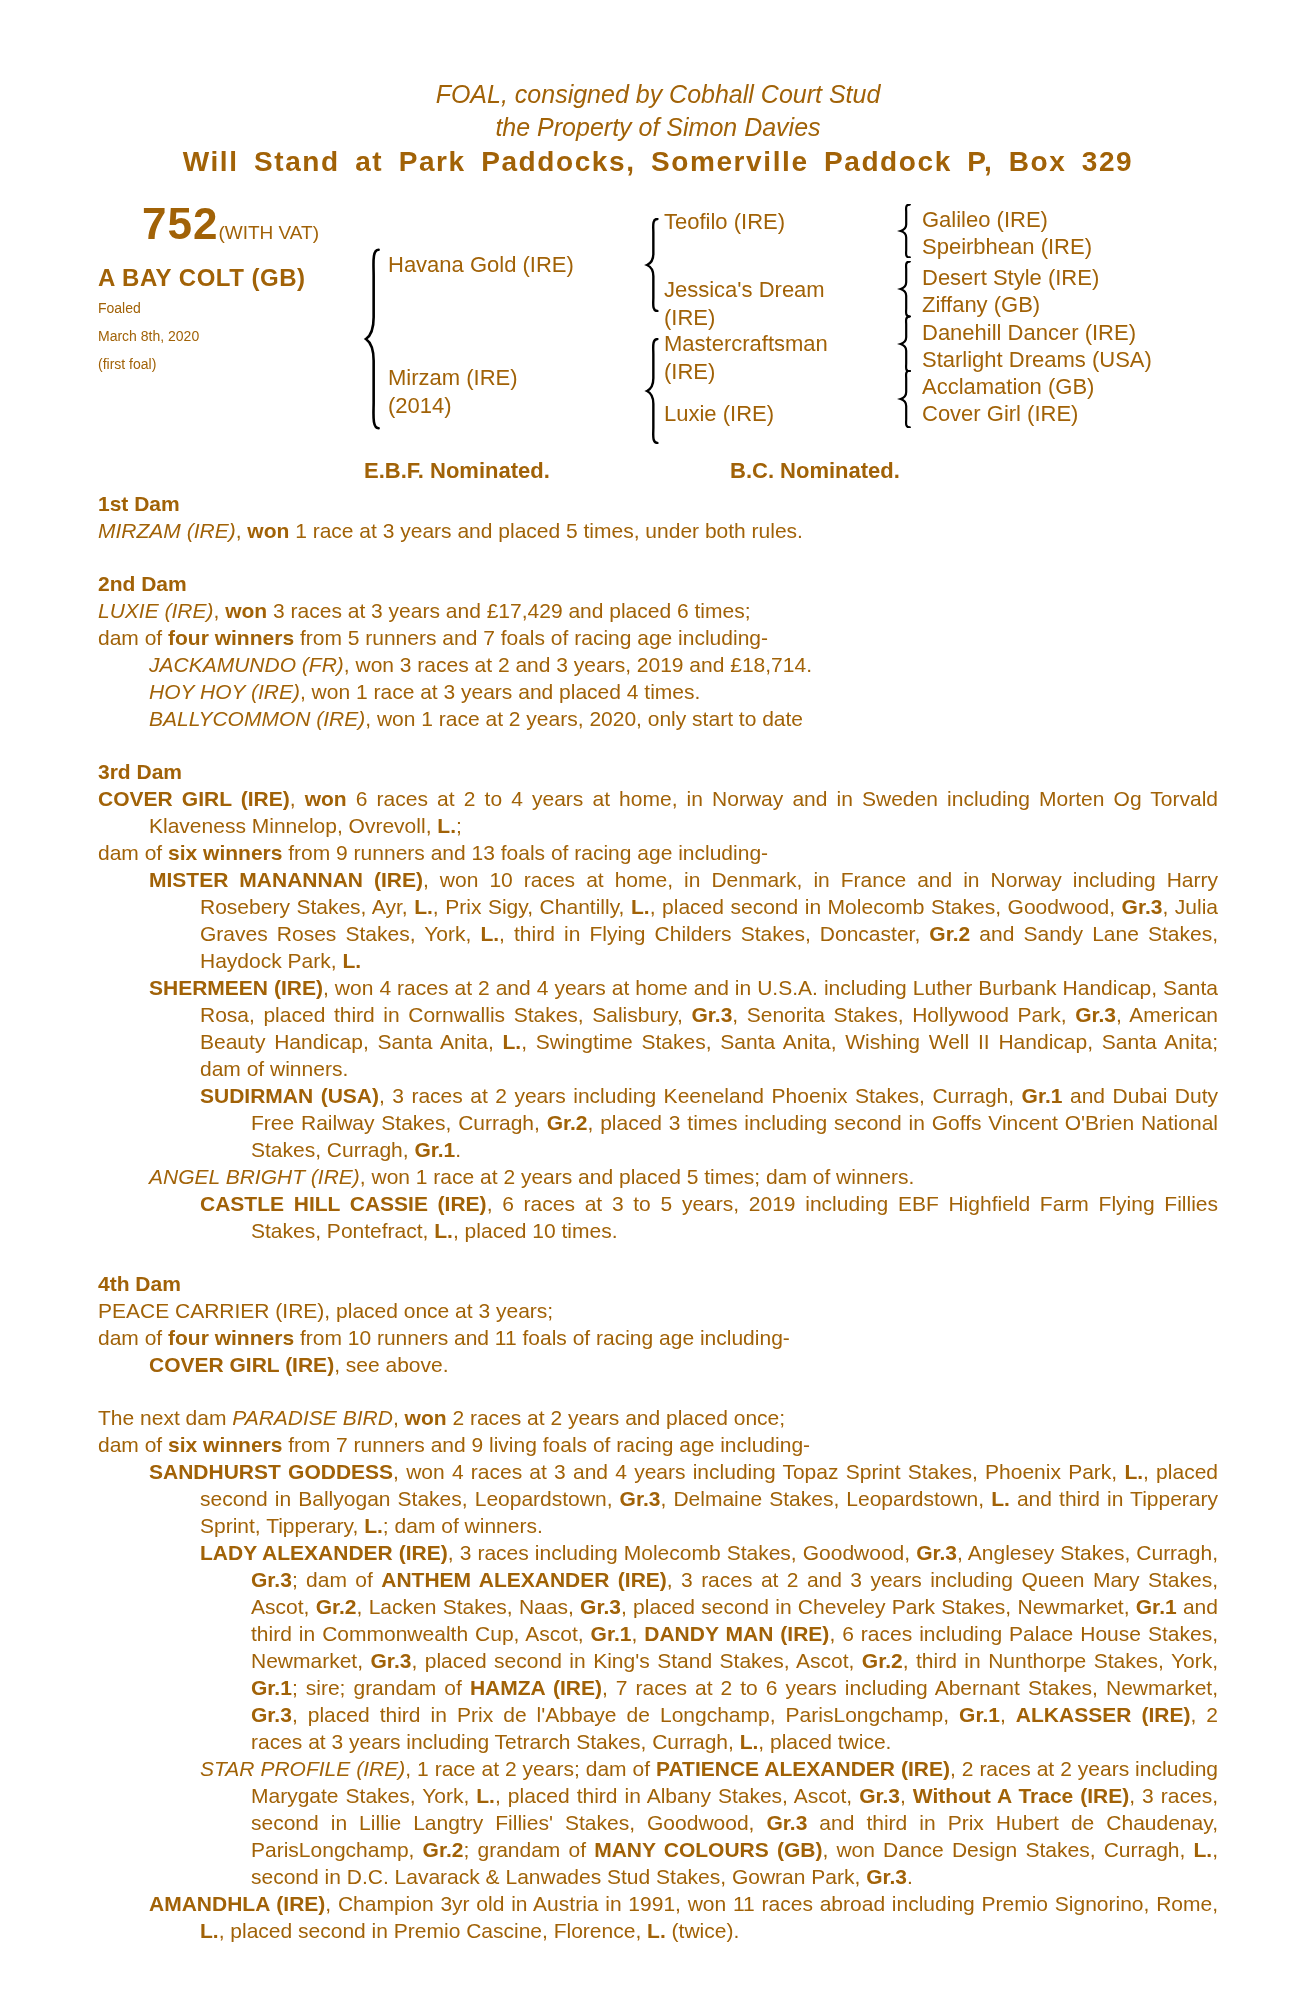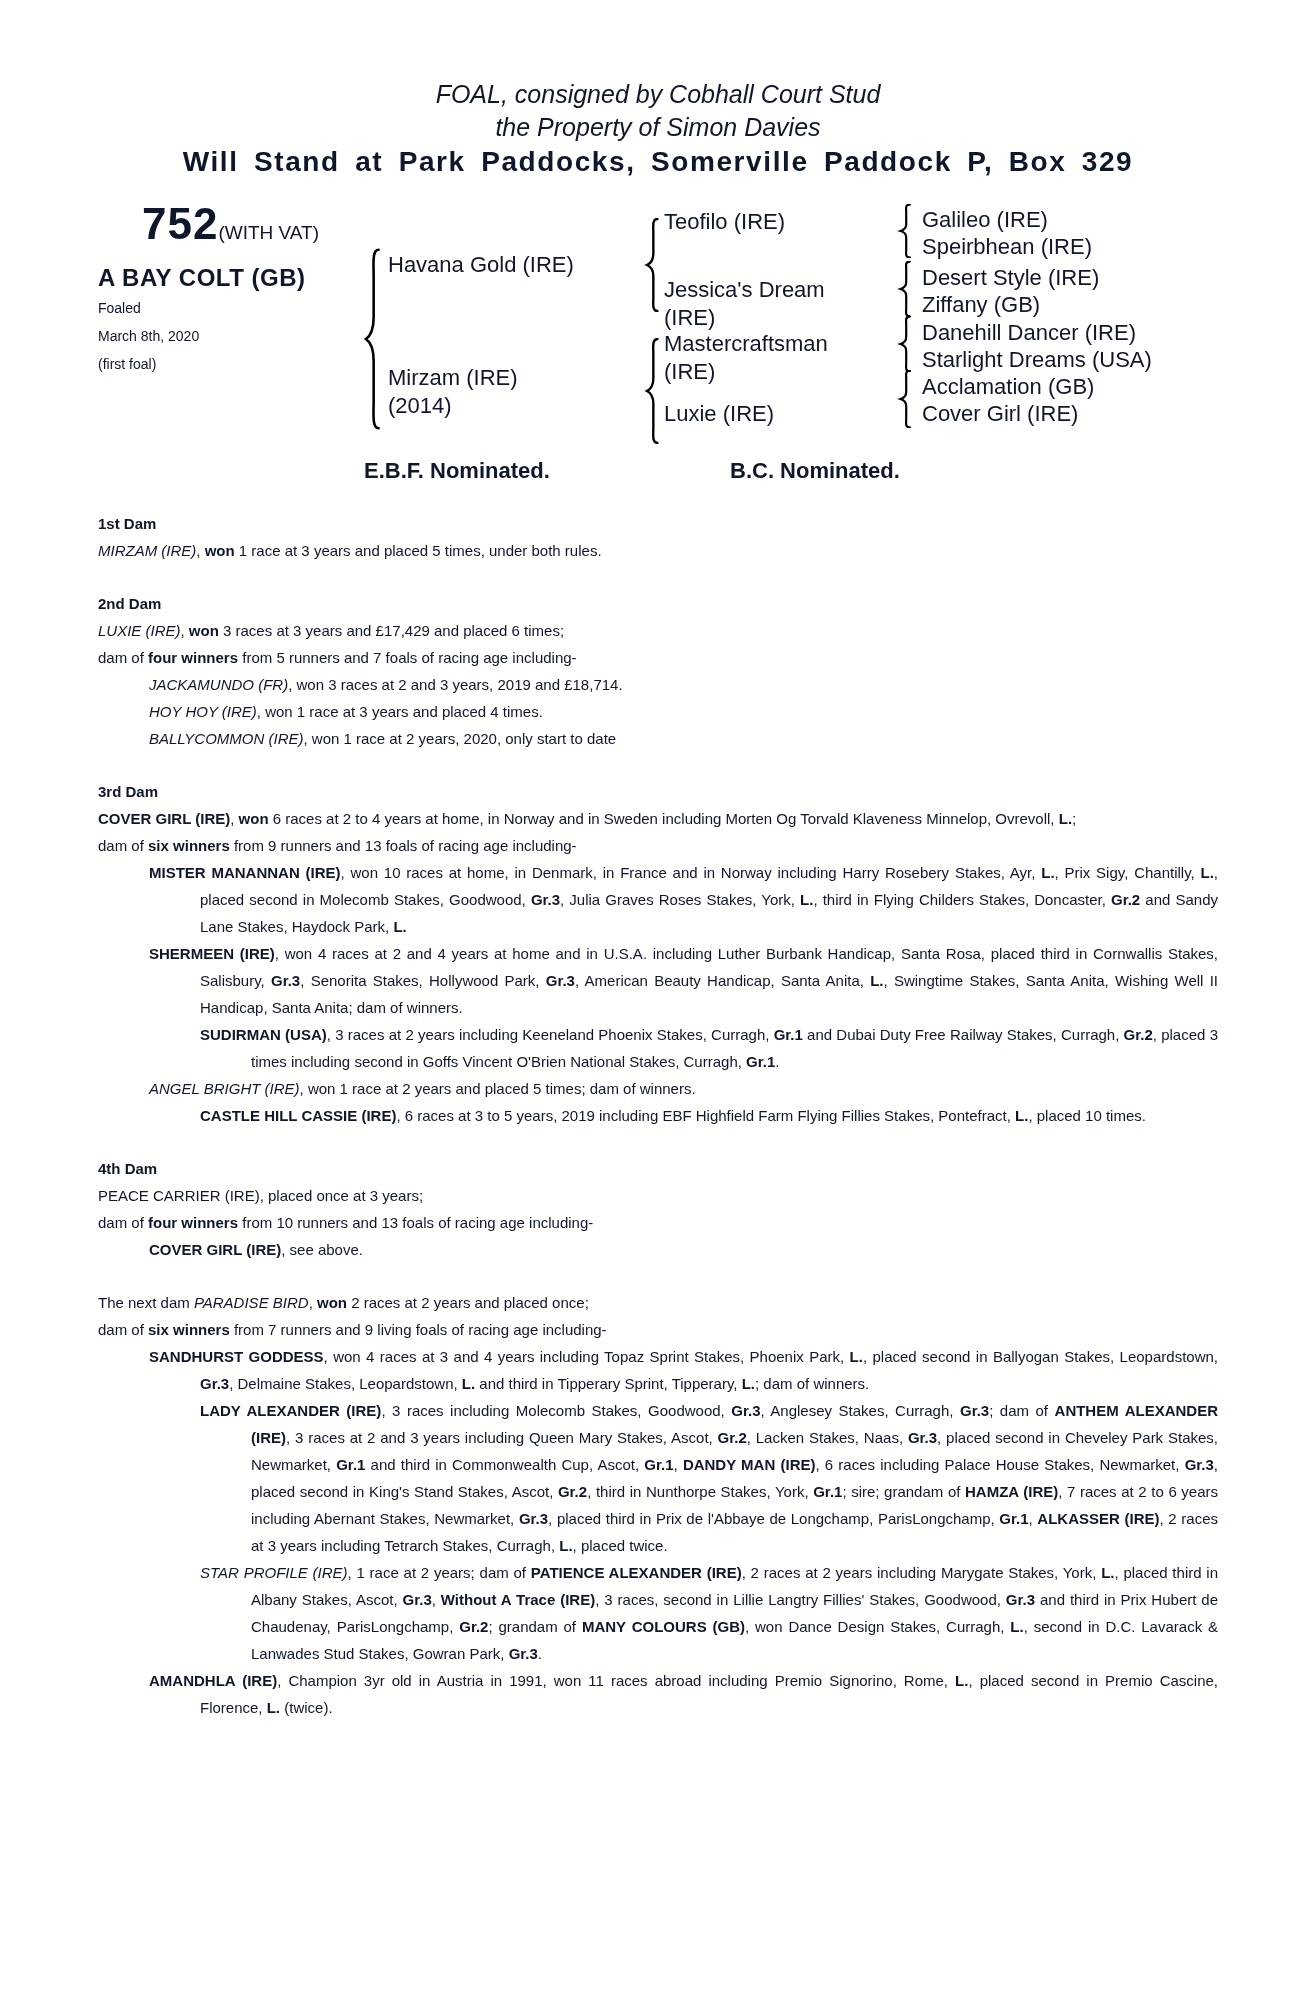--- a/index.html
+++ b/index.html
@@ -1,16 +1,16 @@
 <!DOCTYPE html>
 <html><head>
 <meta charset="utf-8">
 <style>
   html,body{margin:0;padding:0;background:#e8e8e8;}
-  .page{position:relative;width:1314px;height:2000px;margin:0 auto;background:#ffffff;color:#0f172a;
+  .page{position:relative;width:1314px;height:2000px;margin:0 auto;background:#ffffff;color:#a16207;
         font-family:"Liberation Sans","DejaVu Sans",sans-serif;box-sizing:border-box;
         padding:78px 96px 0 98px;overflow:hidden;}
   
   .hdr{text-align:center;}
   .hdr-it{font-style:italic;font-size:25px;line-height:33px;}
   .hdr-stand{font-weight:bold;font-size:28px;line-height:36px;letter-spacing:1.6px;word-spacing:6px;}
   
   .pedigree{position:relative;height:252px;margin-top:24px;font-size:22px;line-height:27px;}
   .abs{position:absolute;}
   .lot{position:absolute;left:0;top:6px;width:270px;}
@@ -21,21 +21,21 @@
   .lot-line{font-size:14px;line-height:28px;}
   .pcol2{width:245px;}
   .pcol3{width:190px;}
   .pcol4{width:300px;white-space:nowrap;}
   .pline{line-height:28px;}
   .brace{position:absolute;}
   
   .noms{position:relative;height:30px;margin-top:2px;}
   .nom{position:absolute;font-weight:bold;font-size:22px;}
   
-  #sections{margin-top:22px;font-size:15px;line-height:27px;}
+  #sections{margin-top:2px;font-size:21px;line-height:27px;}
   .sec-h{font-weight:bold;}
   .dam-section + .dam-section{margin-top:26px;}
   .para{margin:0;text-align:justify;}
   .f0{padding-left:51px;text-indent:-51px;}
   .f1{padding-left:102px;text-indent:-51px;}
   .f2{padding-left:153px;text-indent:-51px;}
   .b{font-weight:bold;}
   .i{font-style:italic;}
 </style>
 </head>
@@ -138,21 +138,21 @@
         <p class="para f0"><span>dam of </span><span class="b">six winners</span><span> from 9 runners and 13 foals of racing age including-</span></p>
         <p class="para f1"><span class="b">MISTER MANANNAN (IRE)</span><span>, won 10 races at home, in Denmark, in France and in Norway including Harry Rosebery Stakes, Ayr, </span><span class="b">L.</span><span>, Prix Sigy, Chantilly, </span><span class="b">L.</span><span>, placed second in Molecomb Stakes, Goodwood, </span><span class="b">Gr.3</span><span>, Julia Graves Roses Stakes, York, </span><span class="b">L.</span><span>, third in Flying Childers Stakes, Doncaster, </span><span class="b">Gr.2</span><span> and Sandy Lane Stakes, Haydock Park, </span><span class="b">L.</span></p>
         <p class="para f1"><span class="b">SHERMEEN (IRE)</span><span>, won 4 races at 2 and 4 years at home and in U.S.A. including Luther Burbank Handicap, Santa Rosa, placed third in Cornwallis Stakes, Salisbury, </span><span class="b">Gr.3</span><span>, Senorita Stakes, Hollywood Park, </span><span class="b">Gr.3</span><span>, American Beauty Handicap, Santa Anita, </span><span class="b">L.</span><span>, Swingtime Stakes, Santa Anita, Wishing Well II Handicap, Santa Anita; dam of winners.</span></p>
         <p class="para f2"><span class="b">SUDIRMAN (USA)</span><span>, 3 races at 2 years including Keeneland Phoenix Stakes, Curragh, </span><span class="b">Gr.1</span><span> and Dubai Duty Free Railway Stakes, Curragh, </span><span class="b">Gr.2</span><span>, placed 3 times including second in Goffs Vincent O'Brien National Stakes, Curragh, </span><span class="b">Gr.1</span><span>.</span></p>
         <p class="para f1"><span class="i">ANGEL BRIGHT (IRE)</span><span>, won 1 race at 2 years and placed 5 times; dam of winners.</span></p>
         <p class="para f2"><span class="b">CASTLE HILL CASSIE (IRE)</span><span>, 6 races at 3 to 5 years, 2019 including EBF Highfield Farm Flying Fillies Stakes, Pontefract, </span><span class="b">L.</span><span>, placed 10 times.</span></p>
       </div>
       <div class="dam-section">
         <div class="sec-h">4th Dam</div>
         <p class="para f0"><span>PEACE CARRIER (IRE), placed once at 3 years;</span></p>
-        <p class="para f0"><span>dam of </span><span class="b">four winners</span><span> from 10 runners and 13 foals of racing age including-</span></p>
+        <p class="para f0"><span>dam of </span><span class="b">four winners</span><span> from 10 runners and 11 foals of racing age including-</span></p>
         <p class="para f1"><span class="b">COVER GIRL (IRE)</span><span>, see above.</span></p>
       </div>
       <div class="dam-section">
         <p class="para f0"><span>The next dam </span><span class="i">PARADISE BIRD</span><span>, </span><span class="b">won</span><span> 2 races at 2 years and placed once;</span></p>
         <p class="para f0"><span>dam of </span><span class="b">six winners</span><span> from 7 runners and 9 living foals of racing age including-</span></p>
         <p class="para f1"><span class="b">SANDHURST GODDESS</span><span>, won 4 races at 3 and 4 years including Topaz Sprint Stakes, Phoenix Park, </span><span class="b">L.</span><span>, placed second in Ballyogan Stakes, Leopardstown, </span><span class="b">Gr.3</span><span>, Delmaine Stakes, Leopardstown, </span><span class="b">L.</span><span> and third in Tipperary Sprint, Tipperary, </span><span class="b">L.</span><span>; dam of winners.</span></p>
         <p class="para f2"><span class="b">LADY ALEXANDER (IRE)</span><span>, 3 races including Molecomb Stakes, Goodwood, </span><span class="b">Gr.3</span><span>, Anglesey Stakes, Curragh, </span><span class="b">Gr.3</span><span>; dam of </span><span class="b">ANTHEM ALEXANDER (IRE)</span><span>, 3 races at 2 and 3 years including Queen Mary Stakes, Ascot, </span><span class="b">Gr.2</span><span>, Lacken Stakes, Naas, </span><span class="b">Gr.3</span><span>, placed second in Cheveley Park Stakes, Newmarket, </span><span class="b">Gr.1</span><span> and third in Commonwealth Cup, Ascot, </span><span class="b">Gr.1</span><span>, </span><span class="b">DANDY MAN (IRE)</span><span>, 6 races including Palace House Stakes, Newmarket, </span><span class="b">Gr.3</span><span>, placed second in King's Stand Stakes, Ascot, </span><span class="b">Gr.2</span><span>, third in Nunthorpe Stakes, York, </span><span class="b">Gr.1</span><span>; sire; grandam of </span><span class="b">HAMZA (IRE)</span><span>, 7 races at 2 to 6 years including Abernant Stakes, Newmarket, </span><span class="b">Gr.3</span><span>, placed third in Prix de l'Abbaye de Longchamp, ParisLongchamp, </span><span class="b">Gr.1</span><span>, </span><span class="b">ALKASSER (IRE)</span><span>, 2 races at 3 years including Tetrarch Stakes, Curragh, </span><span class="b">L.</span><span>, placed twice.</span></p>
         <p class="para f2"><span class="i">STAR PROFILE (IRE)</span><span>, 1 race at 2 years; dam of </span><span class="b">PATIENCE ALEXANDER (IRE)</span><span>, 2 races at 2 years including Marygate Stakes, York, </span><span class="b">L.</span><span>, placed third in Albany Stakes, Ascot, </span><span class="b">Gr.3</span><span>, </span><span class="b">Without A Trace (IRE)</span><span>, 3 races, second in Lillie Langtry Fillies' Stakes, Goodwood, </span><span class="b">Gr.3</span><span> and third in Prix Hubert de Chaudenay, ParisLongchamp, </span><span class="b">Gr.2</span><span>; grandam of </span><span class="b">MANY COLOURS (GB)</span><span>, won Dance Design Stakes, Curragh, </span><span class="b">L.</span><span>, second in D.C. Lavarack &amp; Lanwades Stud Stakes, Gowran Park, </span><span class="b">Gr.3</span><span>.</span></p>
         <p class="para f1"><span class="b">AMANDHLA (IRE)</span><span>, Champion 3yr old in Austria in 1991, won 11 races abroad including Premio Signorino, Rome, </span><span class="b">L.</span><span>, placed second in Premio Cascine, Florence, </span><span class="b">L.</span><span> (twice).</span></p>
       </div>

